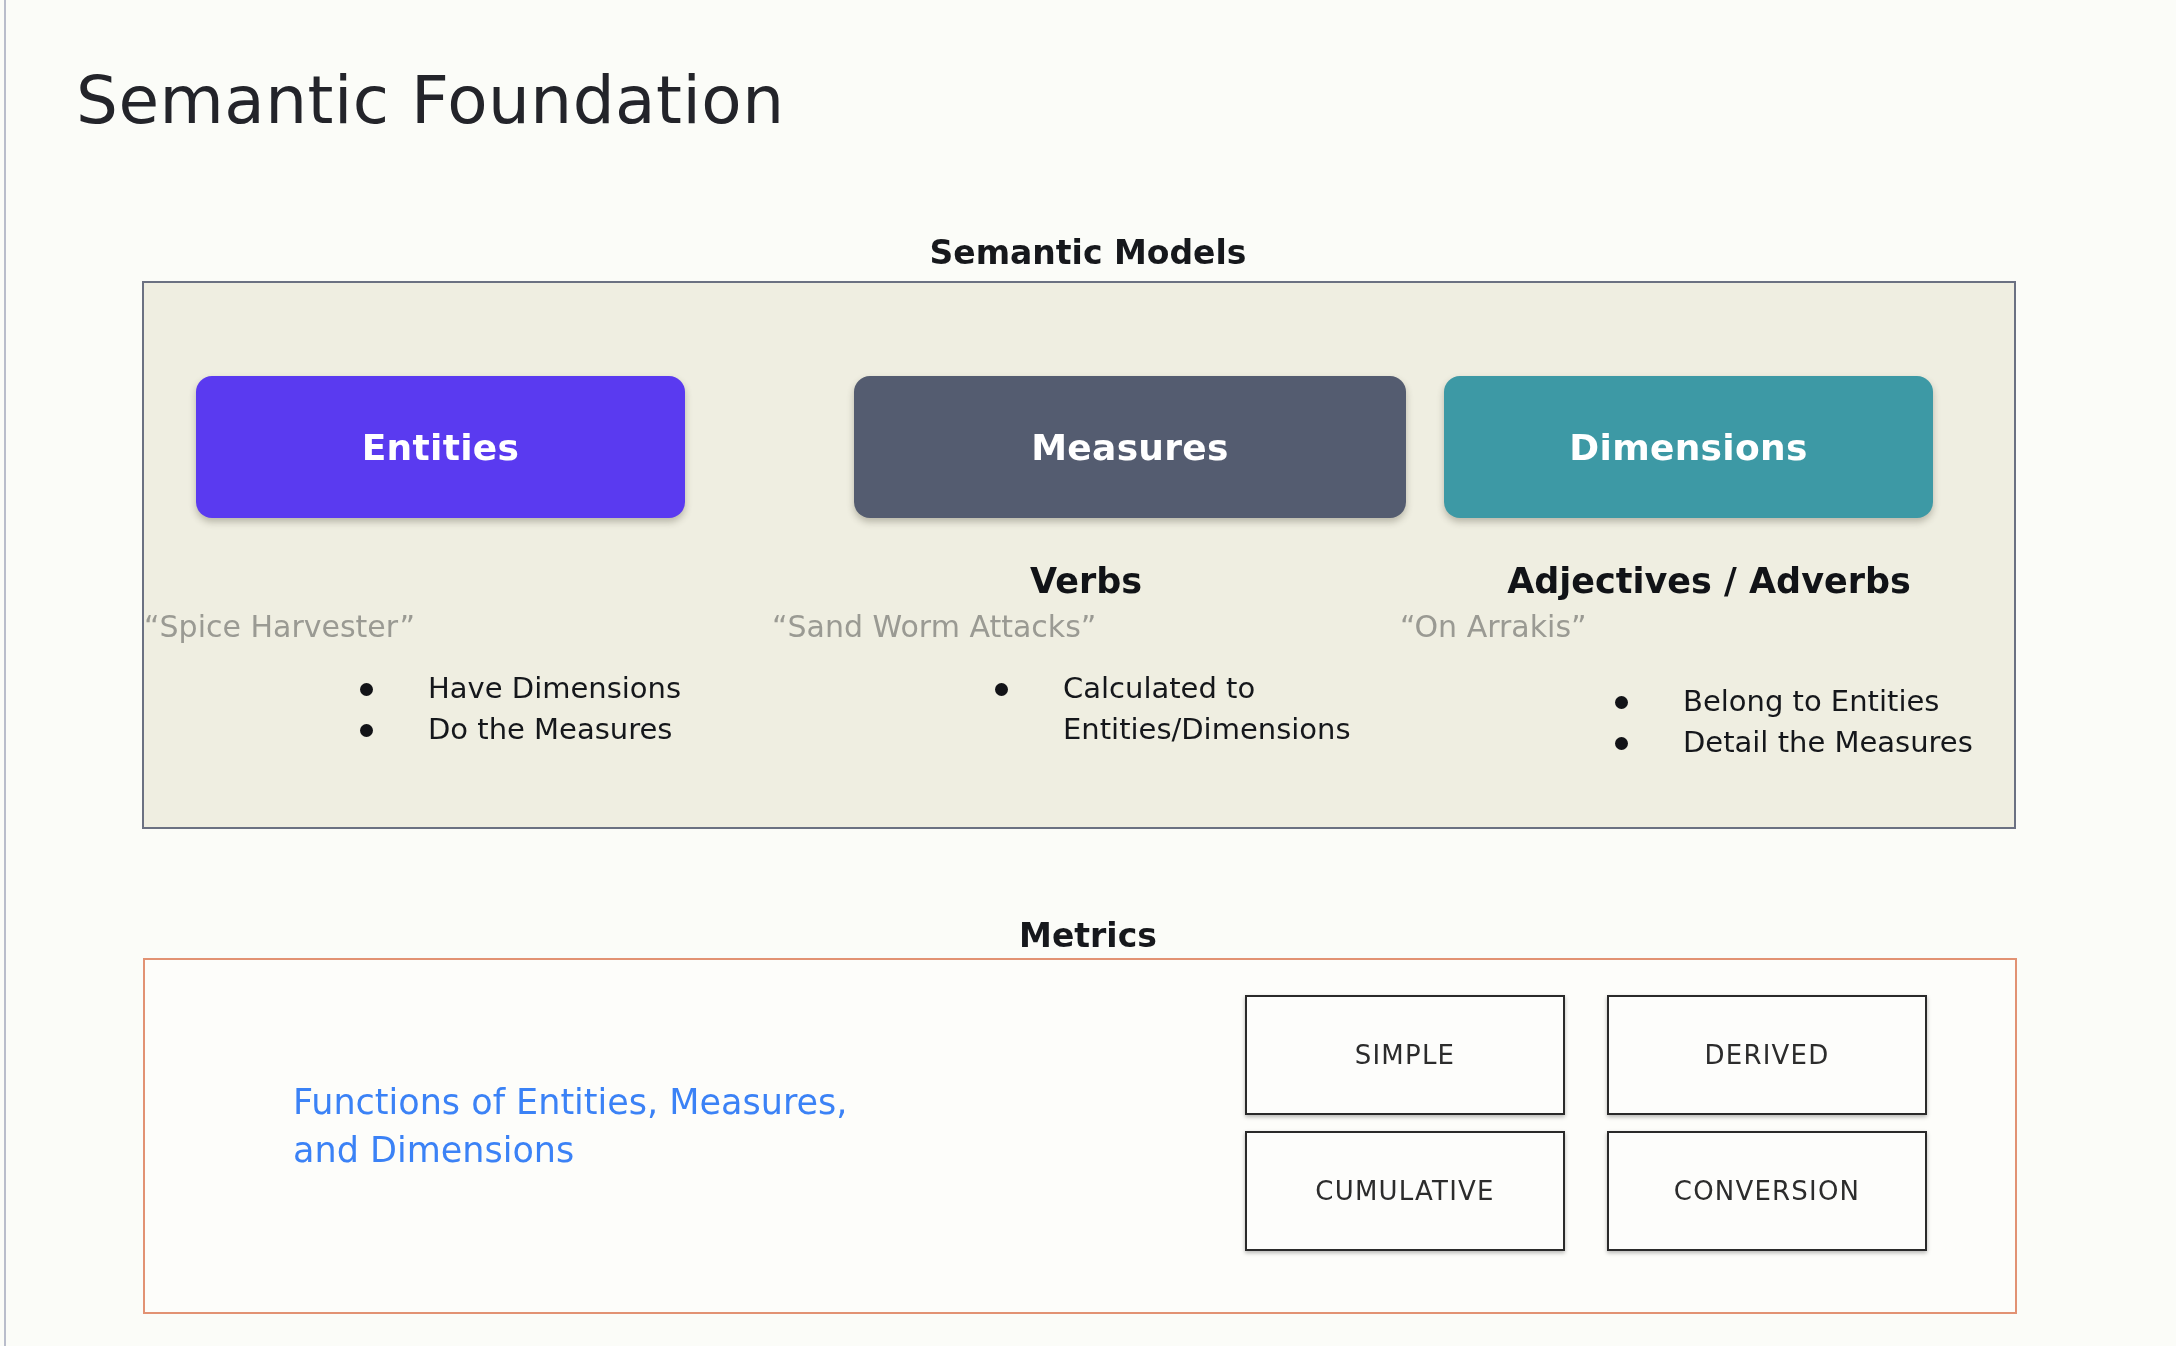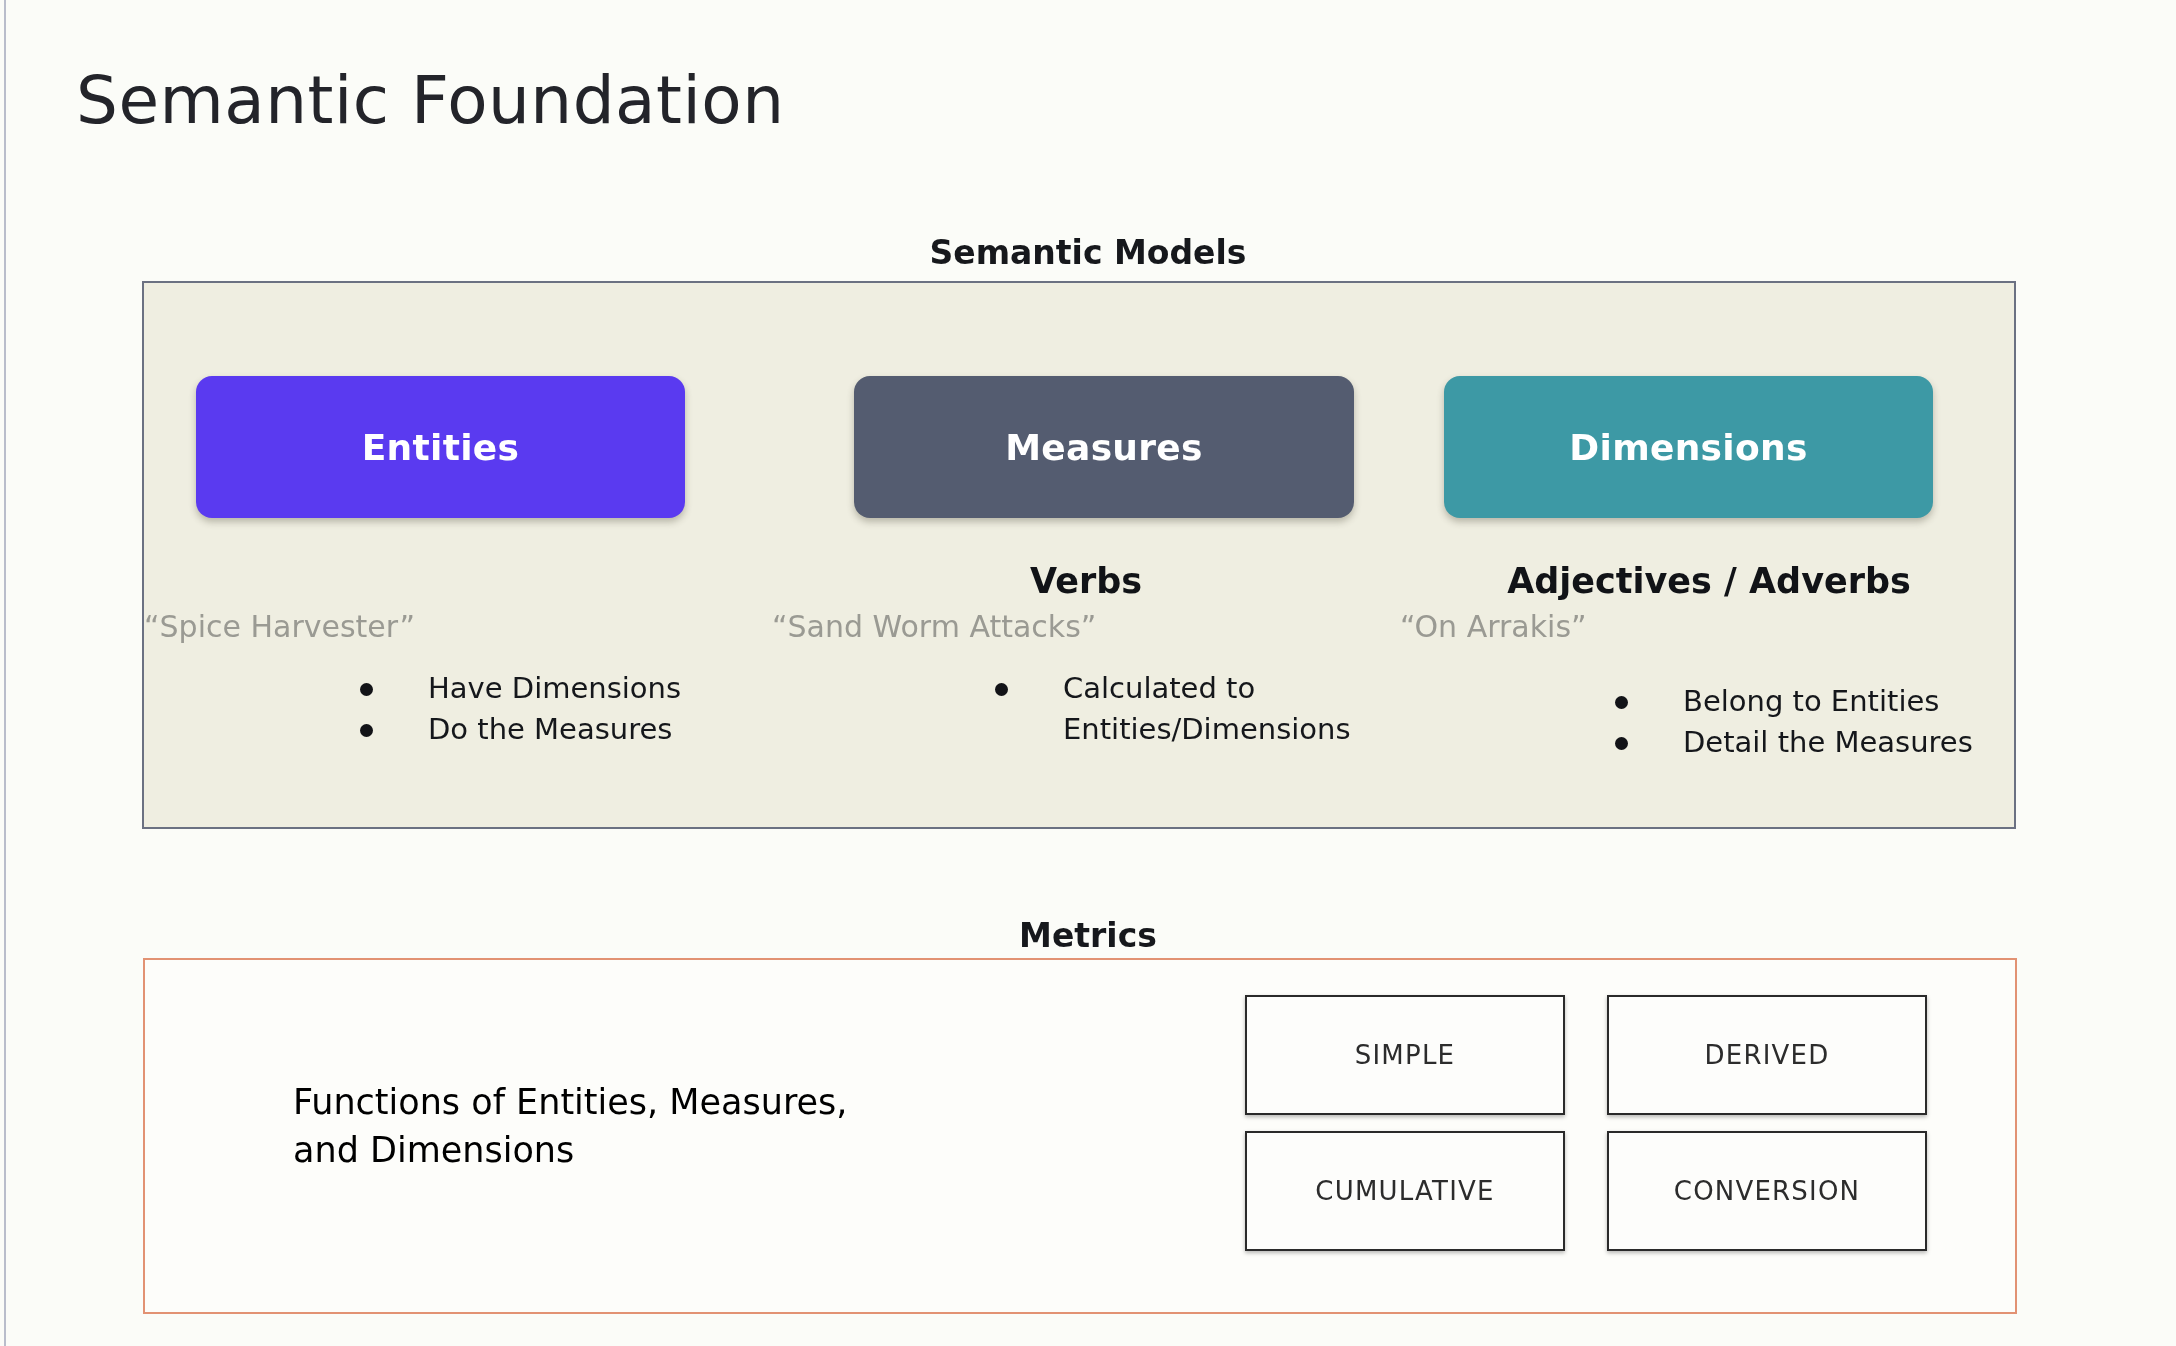--- a/index.html
+++ b/index.html
@@ -81,21 +81,21 @@
     display: flex;
     align-items: center;
     justify-content: center;
     color: #ffffff;
     font-size: 36px;
     font-weight: bold;
     letter-spacing: 0.3px;
     box-sizing: border-box;
   }
   #pill-entities   { left: 52px;  width: 489px; background: #5a3af0; }
-  #pill-measures   { left: 82px;  width: 500px; background: #545c70; }
+  #pill-measures   { left: 82px;  width: 552px; background: #545c70; }
   #pill-dimensions { left: 44px;  width: 489px; background: #3d99a5; }
 
   .col-heading {
     position: absolute;
     top: 237px;
     left: 0;
     width: 100%;
     text-align: center;
     font-size: 35px;
     font-weight: bold;
@@ -152,21 +152,21 @@
     background: #fdfdfa;
     border: 2px solid #e29273;
     box-sizing: border-box;
   }
   #metrics-description {
     position: absolute;
     left: 148px;
     top: 118px;
     font-size: 35px;
     line-height: 48px;
-    color: #000000;
+    color: #3b82f6;
     white-space: pre-line;
   }
   #metric-type-grid {
     position: absolute;
     left: 1080px;
     top: 35px;
     width: 700px;
     padding-left: 20px;
   }
   .metric-row {

